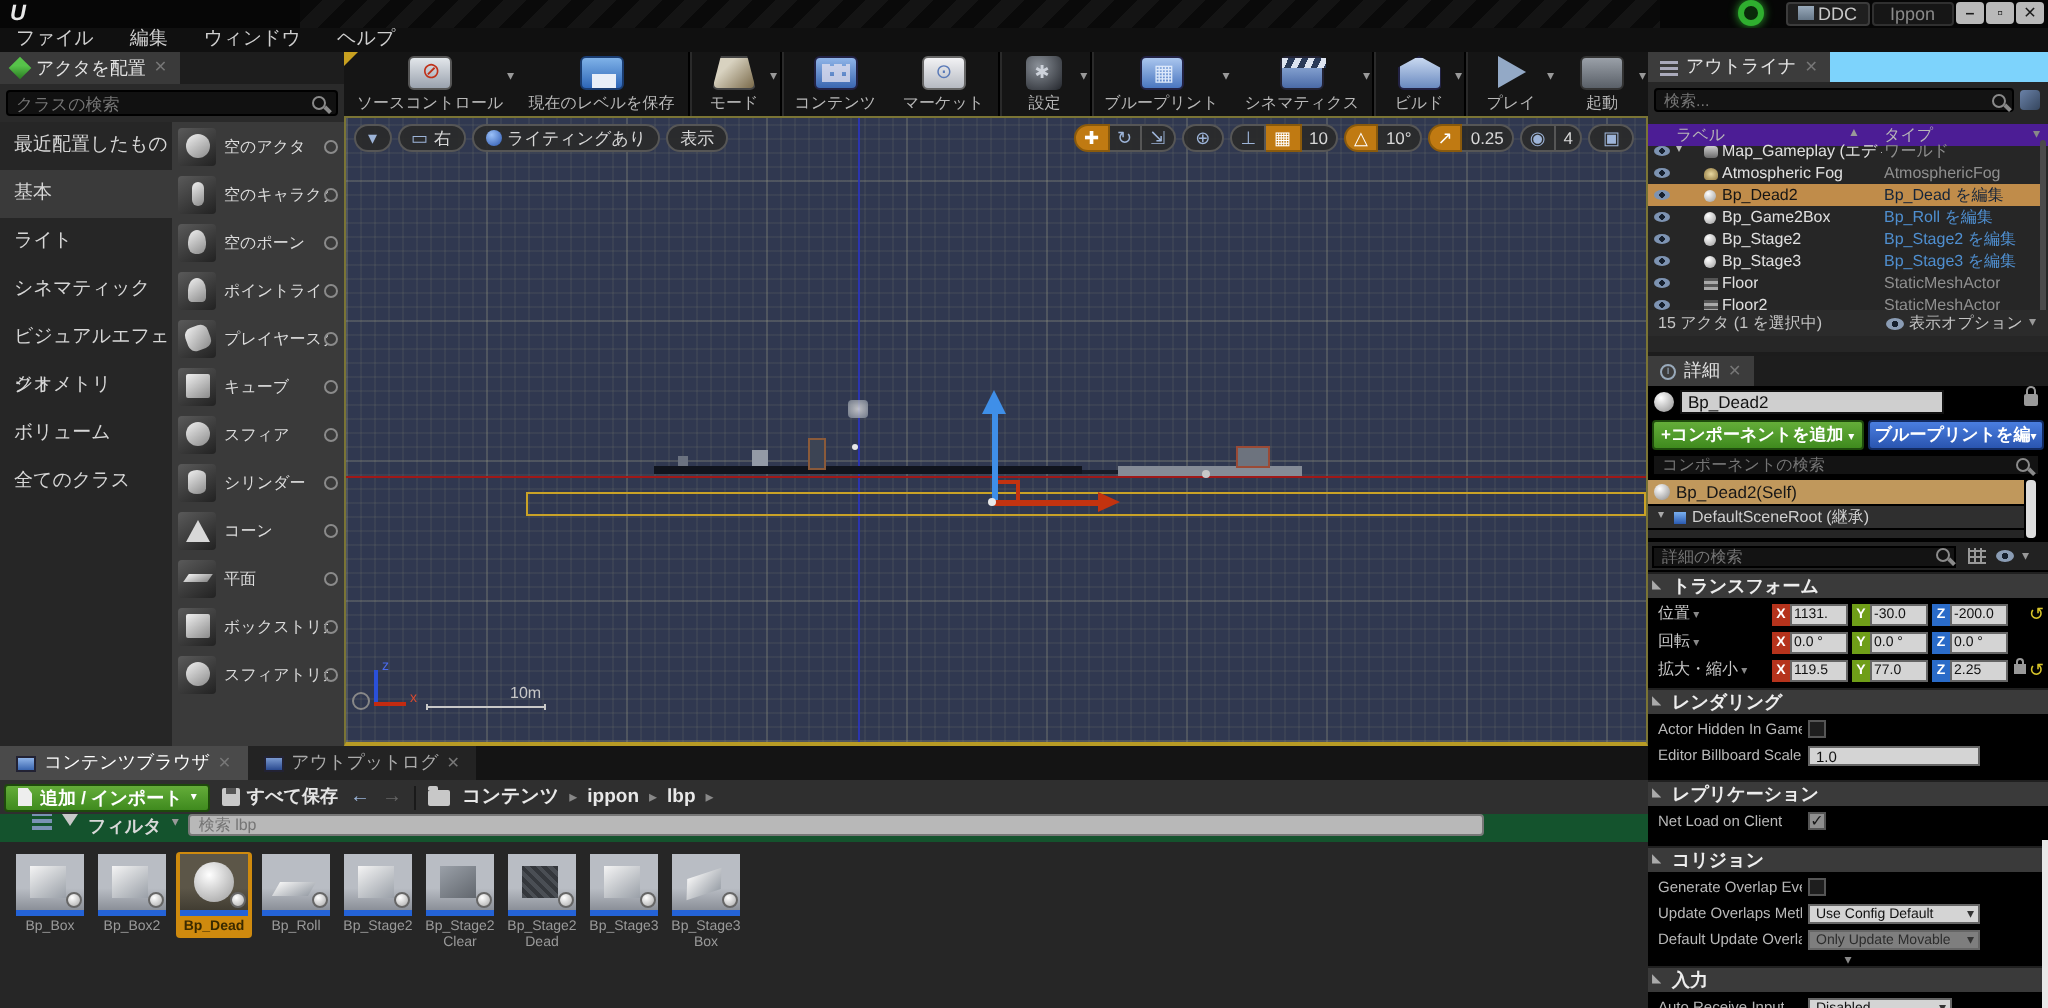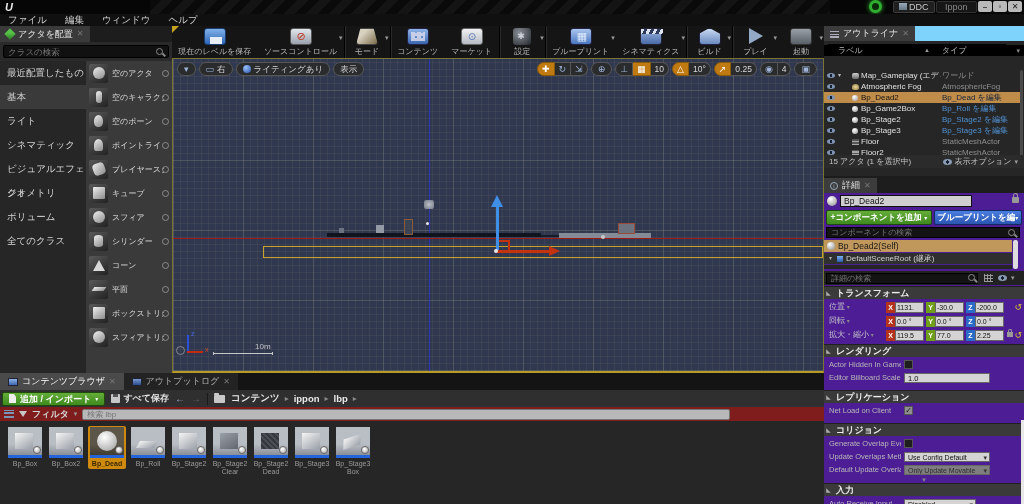--- a/index.html
+++ b/index.html
@@ -116,21 +116,21 @@
   .vgroup .vchip:first-child{border-radius:7px 0 0 7px;border-left-width:1px;}
   .vgroup .vchip:last-child{border-radius:0 7px 7px 0;}
   .litdot{width:8px;height:8px;border-radius:50%;background:radial-gradient(circle at 35% 30%,#9ac0f8,#2a56b0);}
   
   .outliner{left:824px;top:26px;width:200px;height:150px;background:#262626;}
   .otabrow{left:0;top:0;width:200px;height:15px;background:#7dd3fc;}
   .otab{left:0;top:0;height:15px;padding:0 6px;background:#3c3c3c;color:#e4e4e4;font-size:9px;line-height:15px;display:flex;gap:4px;align-items:center;}
   .i-list{width:9px;height:8px;background:repeating-linear-gradient(0deg,#aab 0 1.5px,transparent 1.5px 3px);}
   .osearch{left:3px;top:18px;width:180px;height:12px;background:#131313;border:1px solid #000;border-radius:2px;color:#6e6e6e;font-size:8px;padding:0 12px 0 4px;}
   .ogoto{left:186px;top:19px;width:10px;height:10px;background:linear-gradient(135deg,#6a82a8,#35465e);border-radius:2px;}
-  .ohdr{left:0;top:19px;width:200px;height:11px;background:#000000;font-size:8px;color:#b8b8b8;line-height:11px;padding-left:16px;}
+  .ohdr{left:0;top:36px;width:200px;height:11px;background:#4c1d95;font-size:8px;color:#b8b8b8;line-height:11px;padding-left:16px;}
   .ohdr .c1{position:absolute;left:14px;}
   .ohdr .sort{position:absolute;left:100px;font-size:6px;color:#999;}
   .ohdr .c2{position:absolute;left:118px;}
   .ohdr .fl{position:absolute;right:4px;font-size:7px;color:#888;}
   .olrows{left:0;top:44px;width:196px;height:99px;overflow:hidden;}
   .olrow{position:relative;height:11px;font-size:8px;line-height:11px;color:#e0e0e0;}
   .olrow.sel{background:#c08c4a;color:#141414;}
   .olrow .eye{position:absolute;left:3px;top:3px;width:8px;height:5px;border-radius:50%;background:radial-gradient(circle,#16202e 0 30%,#7d93b2 31%);}
   .olrow .exp{position:absolute;left:14px;font-size:6px;color:#bbb;}
   .olrow .oic{position:absolute;top:2.5px;width:7px;height:6px;}
@@ -142,21 +142,21 @@
   .olrow.sel .otype.link{color:#14243a;}
   .v-world{background:linear-gradient(#cfcfcf,#6a6a6a);border-radius:2px;}
   .v-fog{background:radial-gradient(#e8d8a0,#907840);border-radius:50% 50% 30% 30%;}
   .v-bpicon{background:radial-gradient(circle at 35% 30%,#fff,#9a9a9a);border-radius:50%;width:6px !important;}
   .v-floor{background:repeating-linear-gradient(0deg,#a8a8a8 0 1.5px,#555 1.5px 3px);}
   .oscroll{left:196px;top:44px;width:3px;height:95px;background:#4a4a4a;border-radius:2px;}
   .ofooter{left:0;top:129px;width:200px;height:13px;background:#2b2b2b;font-size:8px;color:#c4c4c4;line-height:13px;}
   .ofooter .lft{position:absolute;left:5px;}
   .ofooter .rgt{position:absolute;right:6px;display:flex;gap:3px;align-items:center;}
   
-  .details{left:824px;top:178px;width:200px;height:326px;background:#4c1d95;}
+  .details{left:824px;top:178px;width:200px;height:326px;background:#000000;}
   .dtabrow{left:0;top:0;width:200px;height:15px;background:#1d1d1d;}
   .dtab{left:0;top:0;height:15px;padding:0 6px;background:#3c3c3c;color:#e4e4e4;font-size:9px;line-height:15px;display:flex;gap:4px;align-items:center;}
   .i-info{width:8px;height:8px;border:1px solid #9ab;border-radius:50%;color:#9ab;font-size:6px;line-height:7px;text-align:center;}
   .namerow{left:0;top:16px;width:200px;height:15px;}
   .nameicon{left:3px;top:2px;width:10px;height:10px;border-radius:50%;background:radial-gradient(circle at 35% 30%,#fff,#8a8a8a);}
   .nameinput{left:16px;top:1px;width:132px;height:12px;background:#cfcfcf;border:1px solid #111;color:#111;font-size:8.5px;padding:0 3px;}
   .i-lock{left:188px;top:3px;width:7px;height:6px;background:#999;border-radius:1px;}
   .i-lock::before{content:"";position:absolute;left:1px;top:-4px;width:3px;height:4px;border:1.5px solid #999;border-bottom:none;border-radius:3px 3px 0 0;}
   .btnrow{left:2px;top:32px;width:196px;height:15px;display:flex;gap:2px;}
   .greenbtn{flex:1.2;background:linear-gradient(#64ad39,#3f8a1e);border:1px solid #1e4a0c;border-radius:2px;color:#fff;font-size:8.5px;font-weight:bold;line-height:13px;text-align:center;white-space:nowrap;overflow:hidden;}
@@ -209,21 +209,21 @@
   .saveall{display:flex;align-items:center;gap:3px;color:#e4e4e4;font-size:9px;font-weight:bold;}
   .i-floppy{width:9px;height:9px;background:#c8c8c8;border-radius:1px;position:relative;}
   .i-floppy::before{content:"";position:absolute;left:2px;top:0;width:5px;height:3px;background:#555;}
   .navarrow{font-size:10px;color:#9ab4d8;}
   .navarrow.dim{color:#666;}
   .cbsep{width:1px;height:12px;background:#1a1a1a;}
   .i-folder{width:11px;height:8px;background:#c8c8c8;border-radius:1px;position:relative;}
   .i-folder::before{content:"";position:absolute;left:0;top:-2px;width:5px;height:2px;background:#c8c8c8;border-radius:1px 1px 0 0;}
   .crumb{display:flex;align-items:center;gap:5px;color:#e8e8e8;font-size:9.5px;font-weight:bold;}
   .crumbsep{color:#888;font-size:8px;}
-  .filterrow{left:0;top:17px;width:824px;height:14px;background:#7f1d1d;display:flex;align-items:center;gap:5px;padding-left:4px;}
+  .filterrow{left:0;top:17px;width:824px;height:14px;background:#14532d;display:flex;gap:5px;padding-left:16px;}
   .i-viewmode{width:10px;height:8px;background:repeating-linear-gradient(0deg,#7a92b4 0 2px,transparent 2px 3.5px);}
   .i-funnel{width:0;height:0;border-left:4px solid transparent;border-right:4px solid transparent;border-top:6px solid #c8c8c8;}
   .filterlbl{color:#d8d8d8;font-size:9px;font-weight:bold;}
   .cbsearch{width:648px;height:11px;background:#b8b8b8;border:1px solid #777;border-radius:2px;color:#555;font-size:8px;padding:0 4px;}
   .assets{left:0;top:33px;width:824px;height:81px;display:flex;gap:3px;padding:3px 0 0 6px;align-items:flex-start;}
   .asset{width:38px;display:flex;flex-direction:column;align-items:center;border-radius:2px;padding:1px;}
   .asset.sel{background:#cf8a0e;}
   .thumb{width:34px;height:31px;background:linear-gradient(#b9bdc4 55%,#7e838c);position:relative;overflow:hidden;}
   .asset.sel .thumb{background:linear-gradient(#5c5648 55%,#3a362c);}
   .ashape{position:absolute;left:7px;top:6px;width:18px;height:16px;background:linear-gradient(145deg,#f4f4f4,#9aa0a8);}
@@ -258,29 +258,29 @@
 
   <span class="menuitem">ファイル</span>
       <span class="menuitem">編集</span>
       <span class="menuitem">ウィンドウ</span>
       <span class="menuitem">ヘルプ</span>
     </div>
 
   <div class="abs toolbar">
 
       <div class="tb-btn">
-        <div class="ic v-save"></div>
-        <span class="lbl">現在のレベルを保存</span>
-
-      </div>
-
-      <div class="tb-btn">
         <div class="ic v-source"></div>
         <span class="lbl">ソースコントロール</span>
         <span class="caret">▾</span>
+      </div>
+
+      <div class="tb-btn">
+        <div class="ic v-save"></div>
+        <span class="lbl">現在のレベルを保存</span>
+
       </div>
 
       <div class="tb-btn gs">
         <div class="ic v-modes"></div>
         <span class="lbl">モード</span>
         <span class="caret">▾</span>
       </div>
 
       <div class="tb-btn gs">
         <div class="ic v-content"></div>

